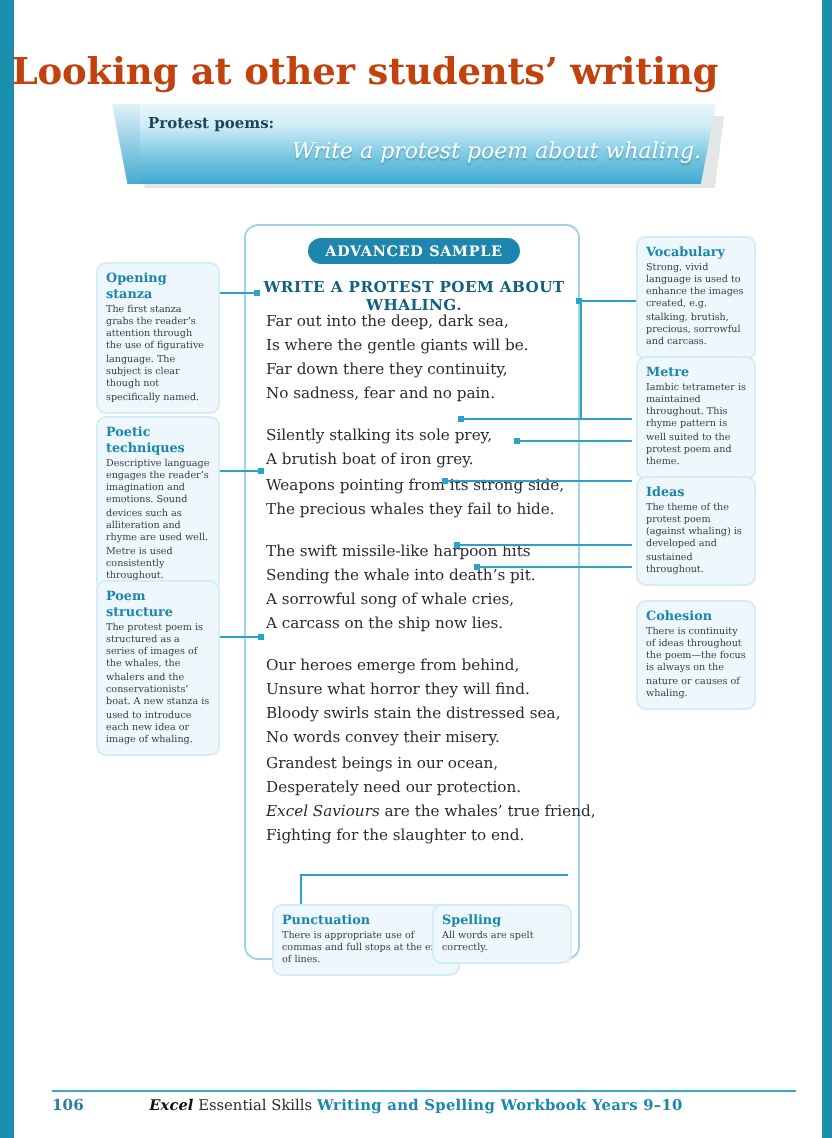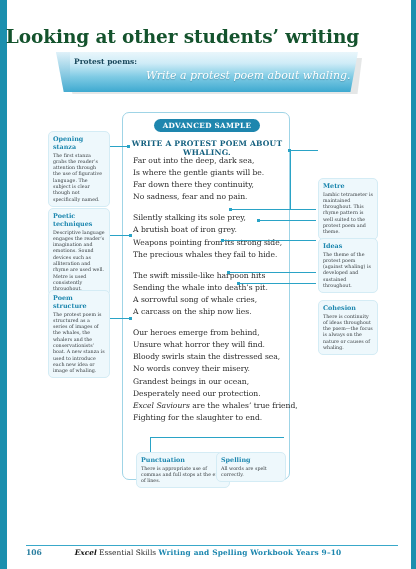--- a/index.html
+++ b/index.html
@@ -21,21 +21,21 @@
     background:#1b8fae;
   }
 
   
   .page-title {
     position:absolute; left:0; top:26px; width:365px;
     text-align:center;
     font-family:"DejaVu Serif", serif;
     font-weight:bold;
     font-size:18.5px;
-    color:#14532d;
+    color:#c2410c;
     letter-spacing:-0.1px;
   }
 
   
   .banner-wrap { position:absolute; left:56px; top:52px; width:310px; height:46px; }
   .banner-shadow {
     position:absolute; left:6px; top:6px; width:300px; height:36px;
     background:#cfd3d4; opacity:.55;
     clip-path: polygon(0% 0%, 100% 0%, 98.5% 100%, 3.5% 100%);
   }
@@ -225,20 +225,24 @@
   <div class="anno" style="left:48px; top:208px; width:62px;">
     <div class="anno-title">Poetic techniques</div>
     <div class="anno-body">Descriptive language engages the reader’s imagination and emotions. Sound devices such as alliteration and rhyme are used well. Metre is used consistently throughout.</div>
   </div>
 
   <div class="anno" style="left:48px; top:290px; width:62px;">
     <div class="anno-title">Poem structure</div>
     <div class="anno-body">The protest poem is structured as a series of images of the whales, the whalers and the conservationists’ boat. A new stanza is used to introduce each new idea or image of whaling.</div>
   </div>
 
+  <div class="anno" style="left:318px; top:118px; width:60px;">
+    <div class="anno-title">Vocabulary</div>
+    <div class="anno-body">Strong, vivid language is used to enhance the images created, e.g. stalking, brutish, precious, sorrowful and carcass.</div>
+  </div>
 
   <div class="anno" style="left:318px; top:178px; width:60px;">
     <div class="anno-title">Metre</div>
     <div class="anno-body">Iambic tetrameter is maintained throughout. This rhyme pattern is well suited to the protest poem and theme.</div>
   </div>
 
   <div class="anno" style="left:318px; top:238px; width:60px;">
     <div class="anno-title">Ideas</div>
     <div class="anno-body">The theme of the protest poem (against whaling) is developed and sustained throughout.</div>
   </div>

